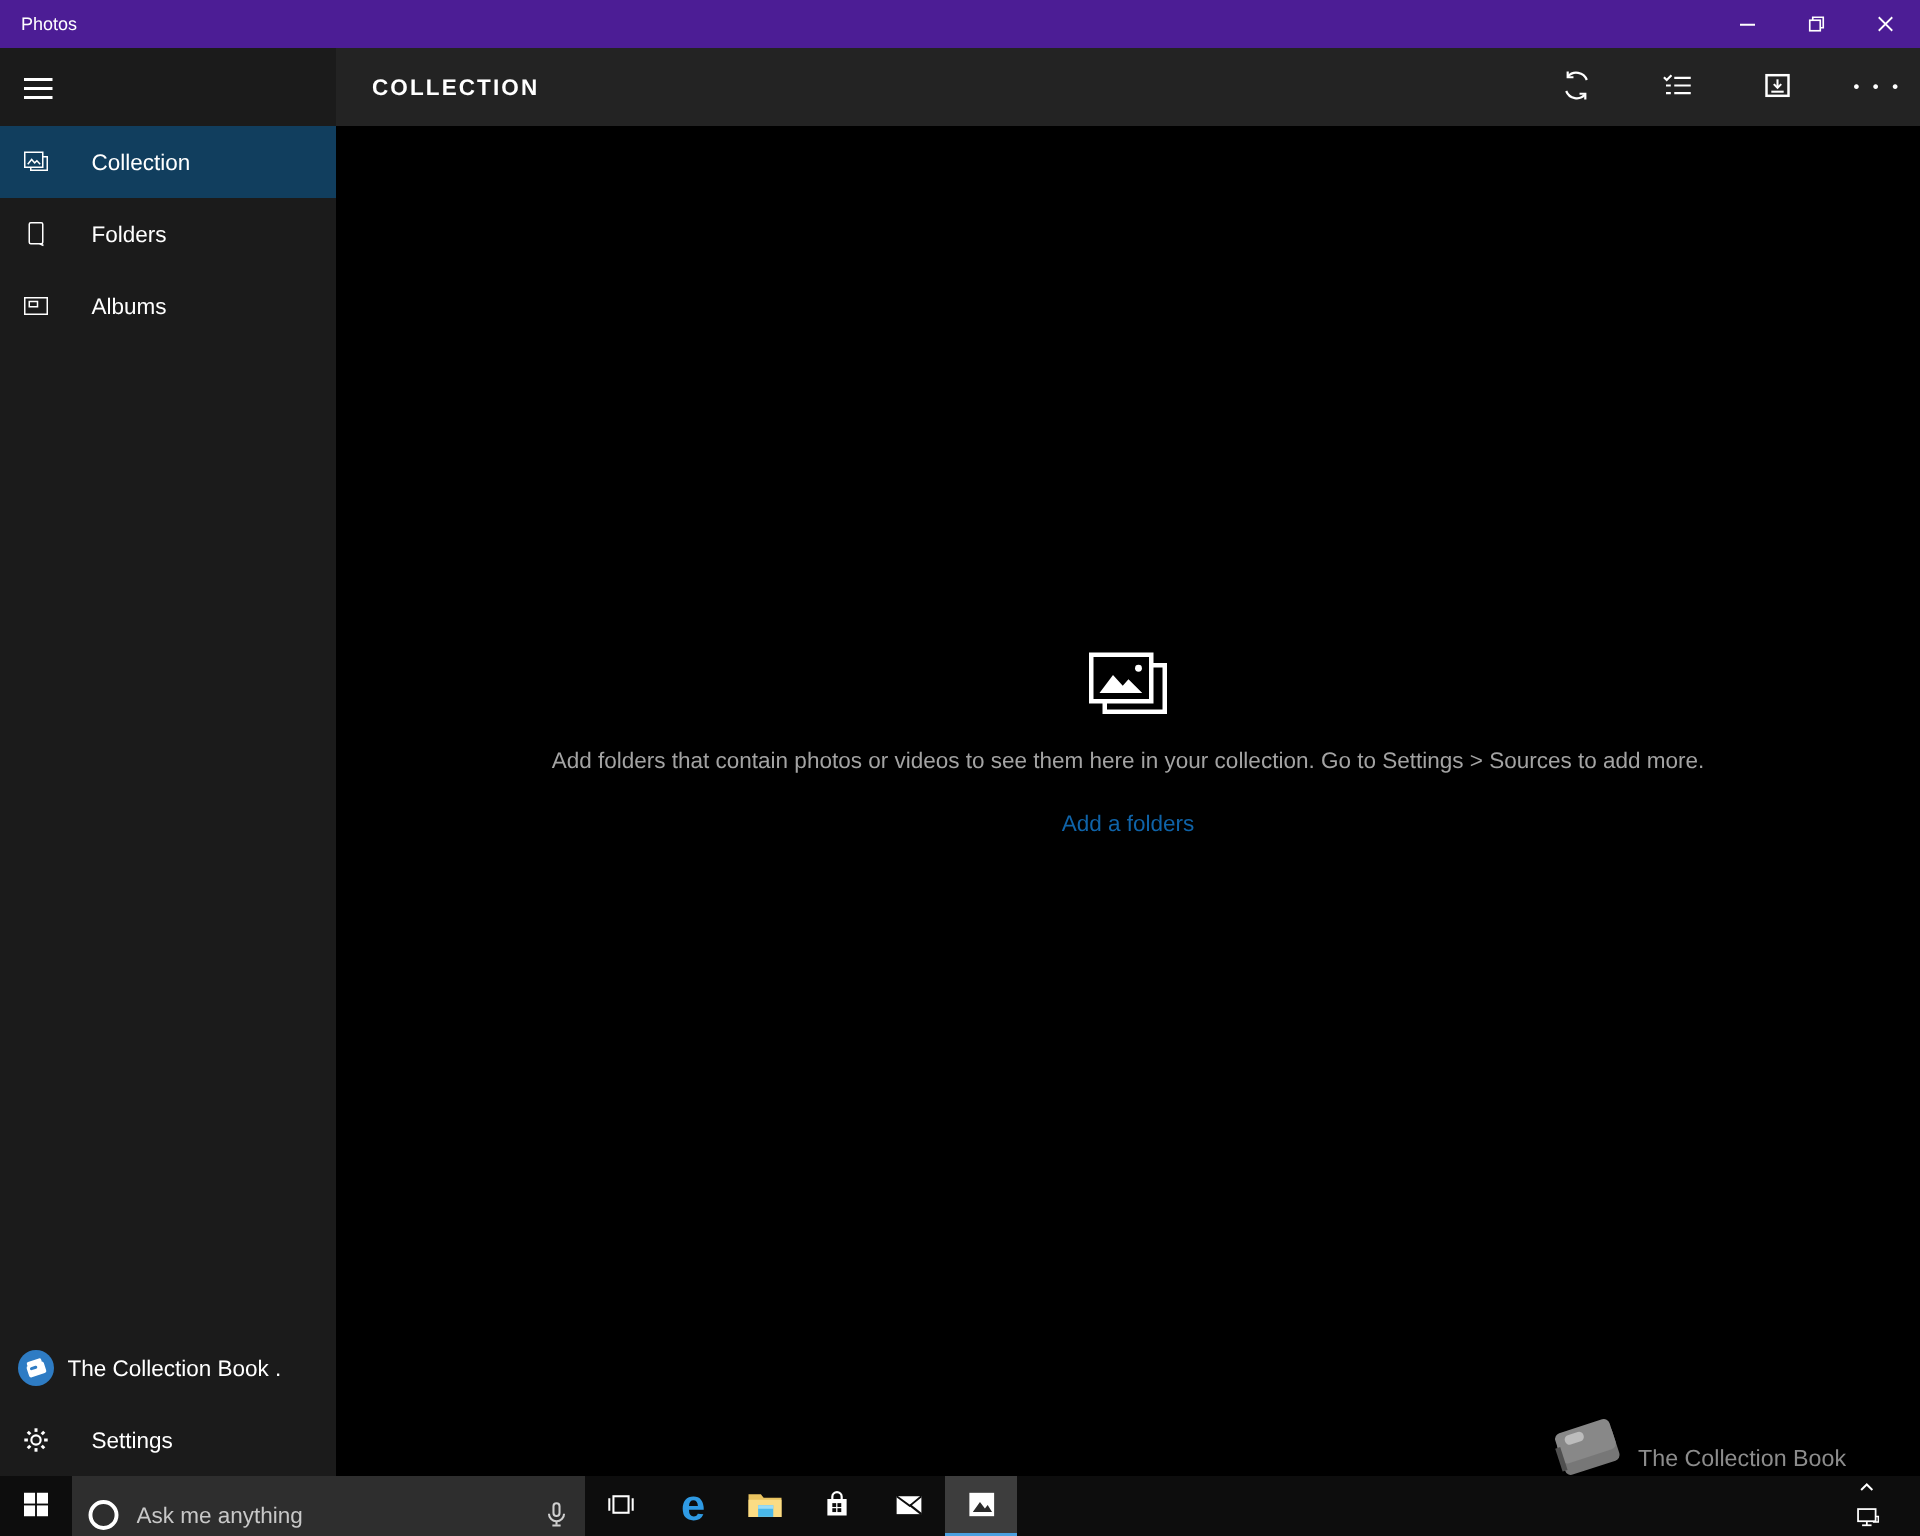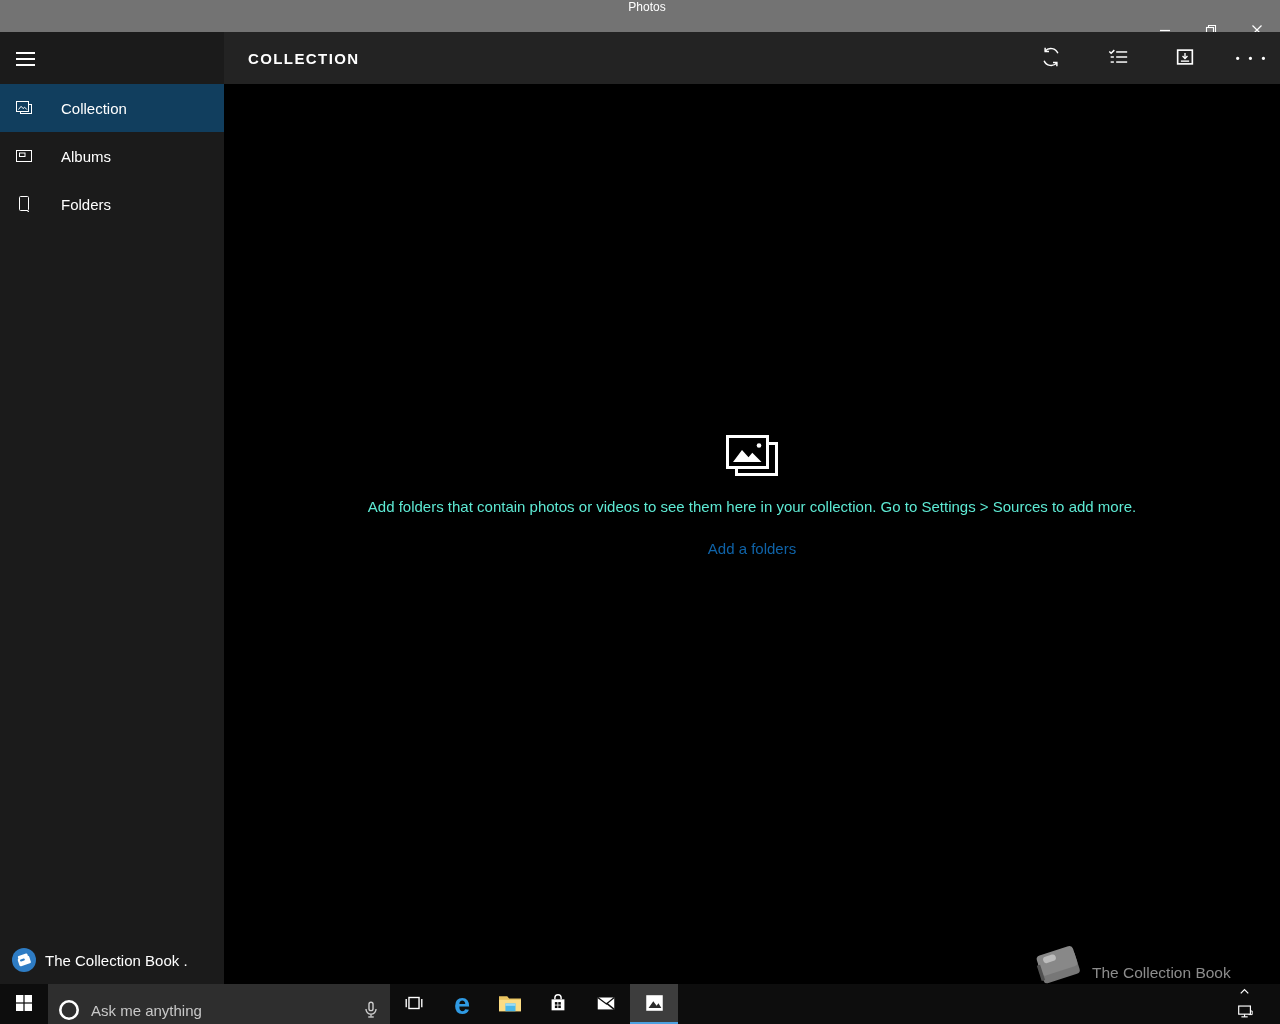--- a/index.html
+++ b/index.html
@@ -2,21 +2,21 @@
 <html><head>
 <meta charset="utf-8">
 <style>
   * { margin:0; padding:0; box-sizing:border-box; }
   html,body { width:1280px; height:1024px; overflow:hidden; background:#000;
     font-family:"Liberation Sans", sans-serif; }
   .stage { position:relative; width:1280px; height:1024px; background:#000; }
 
   
   .titlebar { position:absolute; top:0; left:0; width:1280px; height:32px;
-    background:#737373; display:flex; align-items:center;flex-direction:column; }
+    background:#4c1d95; display:flex; align-items:center; }
   .titlebar-name { color:#fff; font-size:12px; margin-left:14px; }
   .win-controls { margin-left:auto; display:flex; height:32px; }
   .win-btn { width:46px; height:32px; display:flex; align-items:center;
     justify-content:center; background:transparent; border:none; cursor:pointer; }
   .win-btn svg { display:block; }
 
   
   .app-header { position:absolute; top:32px; left:0; width:1280px; height:52px; display:flex; }
   .app-header-left { width:224px; height:52px; background:#1b1b1b; display:flex; align-items:center; }
   .hamburger { width:48px; height:48px; margin:2px 0 0 1px; background:transparent; border:none;
@@ -36,21 +36,21 @@
   .nav-item.selected { background:#113e5e; }
   .nav-icon { width:20px; height:20px; margin-left:14px; flex:none; }
   .nav-label { color:#fff; font-size:15px; margin-left:27px; }
   .sidebar-bottom { position:absolute; left:0; bottom:0; width:224px; }
   .avatar { width:24px; height:24px; margin-left:12px; flex:none; }
   .account-label { color:#fff; font-size:15px; margin-left:9px; }
 
   .main { flex:1; background:#000; display:flex; flex-direction:column; align-items:center; }
   .empty-icon { margin-top:348px; }
   .empty-title { margin-top:20px; color:#f5f5f5; font-size:34px; font-weight:300; }
-  .empty-desc { margin-top:12px; color:#5eead4; font-size:15px; }
+  .empty-desc { margin-top:12px; color:#a3a3a3; font-size:15px; }
   .empty-link { margin-top:25px; color:#0f63a8; font-size:15px; text-decoration:none; cursor:pointer; }
 
   
   .taskbar { position:absolute; left:0; bottom:0; width:1280px; height:40px;
     background:#0d0d0d; display:flex; align-items:stretch; }
   .tb-btn { width:48px; height:40px; display:flex; align-items:center; justify-content:center;
     background:transparent; border:none; cursor:pointer; position:relative; }
   .search-box { width:342px; height:52px; background:#2e2e2e; display:flex; align-items:center; }
   .cortana-ring { width:24px; height:24px; margin-left:9px; flex:none; }
   .search-input { flex:1; background:transparent; border:none; outline:none; color:#ccc;
@@ -164,49 +164,67 @@
             <rect x="6.5" y="6.5" width="11" height="9" fill="none" stroke="#fff"></rect>
             <rect x="2.5" y="3.5" width="12" height="10" fill="#113e5e" stroke="#fff"></rect>
             <path d="M4.5 11.5l2.6-3.2 2 2.3 1.5-1.4 2.2 2.3" stroke="#fff" fill="none"></path>
           </svg>
         </span>
         <span class="nav-label">Collection</span>
       </div>
       <div class="nav-item">
         <span class="nav-icon">
           <svg width="20" height="20" viewBox="0 0 20 20">
-            <rect x="2.5" y="4.5" width="15" height="11" fill="none" stroke="#fff"></rect>
-            <rect x="5.5" y="7" width="5.5" height="3.5" fill="none" stroke="#fff"></rect>
-          </svg>
-        </span>
-        <span class="nav-label">Albums</span>
+            <rect x="5.5" y="2.5" width="9" height="14" rx="1" fill="none" stroke="#fff"></rect>
+            <path d="M12.5 16.5l2.5 1.2" stroke="#fff" fill="none"></path>
+          </svg>
+        </span>
+        <span class="nav-label">Folders</span>
       </div>
       <div class="nav-item">
         <span class="nav-icon">
           <svg width="20" height="20" viewBox="0 0 20 20">
-            <rect x="5.5" y="2.5" width="9" height="14" rx="1" fill="none" stroke="#fff"></rect>
-            <path d="M12.5 16.5l2.5 1.2" stroke="#fff" fill="none"></path>
-          </svg>
-        </span>
-        <span class="nav-label">Folders</span>
+            <rect x="2.5" y="4.5" width="15" height="11" fill="none" stroke="#fff"></rect>
+            <rect x="5.5" y="7" width="5.5" height="3.5" fill="none" stroke="#fff"></rect>
+          </svg>
+        </span>
+        <span class="nav-label">Albums</span>
       </div>
 
       <div class="sidebar-bottom">
         <div class="nav-item">
           <span class="avatar">
             <svg width="24" height="24" viewBox="0 0 24 24">
               <circle cx="12" cy="12" r="12" fill="#2e7cc4"></circle>
               <g transform="rotate(-18 12 12)">
                 <rect x="6" y="9" width="12" height="8" rx="1.5" fill="#fff"></rect>
                 <rect x="7" y="6.5" width="10" height="3.5" rx="1.2" fill="#fff"></rect>
                 <rect x="8" y="10.5" width="5" height="2" rx="1" fill="#2e7cc4"></rect>
               </g>
             </svg>
           </span>
           <span class="account-label">The Collection Book .</span>
+        </div>
+        <div class="nav-item">
+          <span class="nav-icon">
+            <svg width="20" height="20" viewBox="0 0 20 20" fill="none" stroke="#fff">
+              <circle cx="10" cy="10" r="3.1" stroke-width="1.4"></circle>
+              <g stroke-width="2">
+                <path d="M10 2.2v2.4"></path>
+                  <path d="M10 15.4v2.4"></path>
+                  <path d="M2.2 10h2.4"></path>
+                  <path d="M15.4 10h2.4"></path>
+                <path d="M4.5 4.5l1.7 1.7"></path>
+                  <path d="M13.8 13.8l1.7 1.7"></path>
+                  <path d="M15.5 4.5l-1.7 1.7"></path>
+                  <path d="M6.2 13.8l-1.7 1.7"></path>
+              </g>
+            </svg>
+          </span>
+          <span class="nav-label">Settings</span>
         </div>
       </div>
     </nav>
 
     <main class="main">
       <span class="empty-icon">
         <svg width="58" height="50" viewBox="0 0 58 50">
           <rect x="13.5" y="11.5" width="40" height="31" fill="none" stroke="#fff" stroke-width="3"></rect>
           <rect x="4.5" y="4.5" width="40" height="31" fill="#000" stroke="#fff" stroke-width="3"></rect>
           <path d="M10 30 L19 18l6.5 7.2 3.8-4.4L38.5 30z" fill="#fff"></path>

